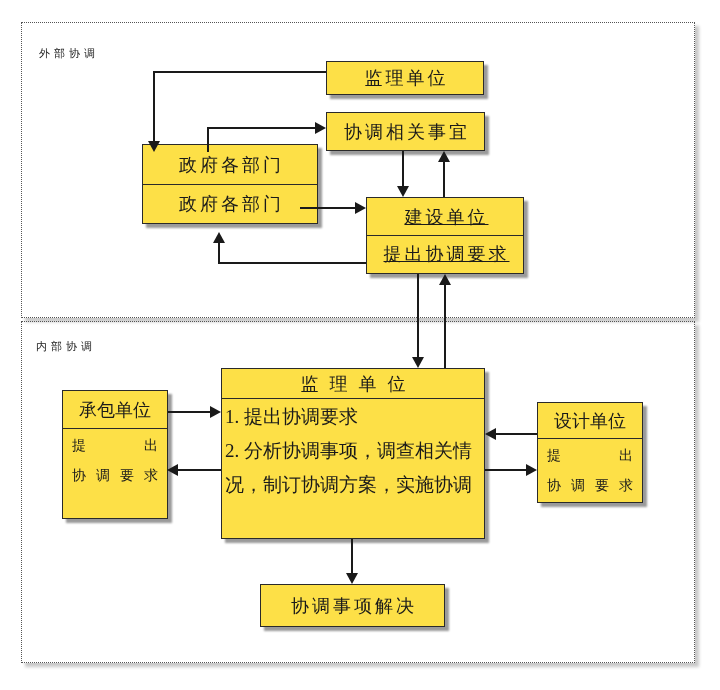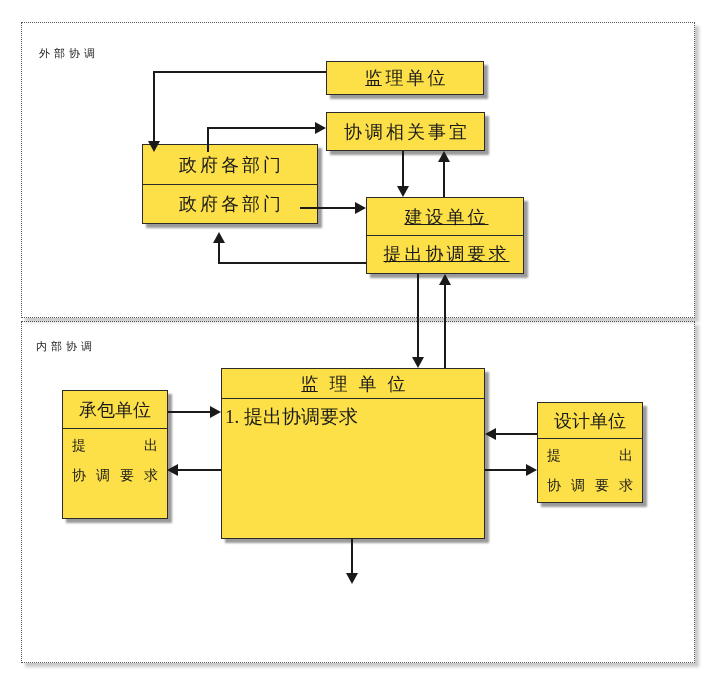--- a/index.html
+++ b/index.html
@@ -124,31 +124,35 @@
     <div class="jcell r2">
       <div class="jline">提 出</div>
       <div class="jline">协调要求</div>
     </div>
   </div>
 
   <div class="box" id="b-int-sup">
     <div class="cell bordered hdr wide-spaced">监理单位</div>
     <div class="listbody">
       <p>1. 提出协调要求</p>
+      <p>2. 分析协调事项，调查相关情况，制订协调方案，实施协调</p>
     </div>
   </div>
 
   <div class="box" id="b-design">
     <div class="cell bordered r1">设计单位</div>
     <div class="jcell r2">
       <div class="jline">提 出</div>
       <div class="jline">协调要求</div>
     </div>
   </div>
 
+  <div class="box" id="b-resolved">
+    <div class="cell spaced">协调事项解决</div>
+  </div>
 
   <div>
     <div class="hline" style="left:154px; top:71px; width:172px;"></div>
     <div class="vline" style="left:153px; top:71px; height:70px;"></div>
     <div class="ah d" style="left:148px; top:141px;"></div>
   </div>
   <div>
     <div class="vline" style="left:207px; top:128px; height:24px;"></div>
     <div class="hline" style="left:207px; top:127px; width:110px;"></div>
     <div class="ah r" style="left:315px; top:122px;"></div>

